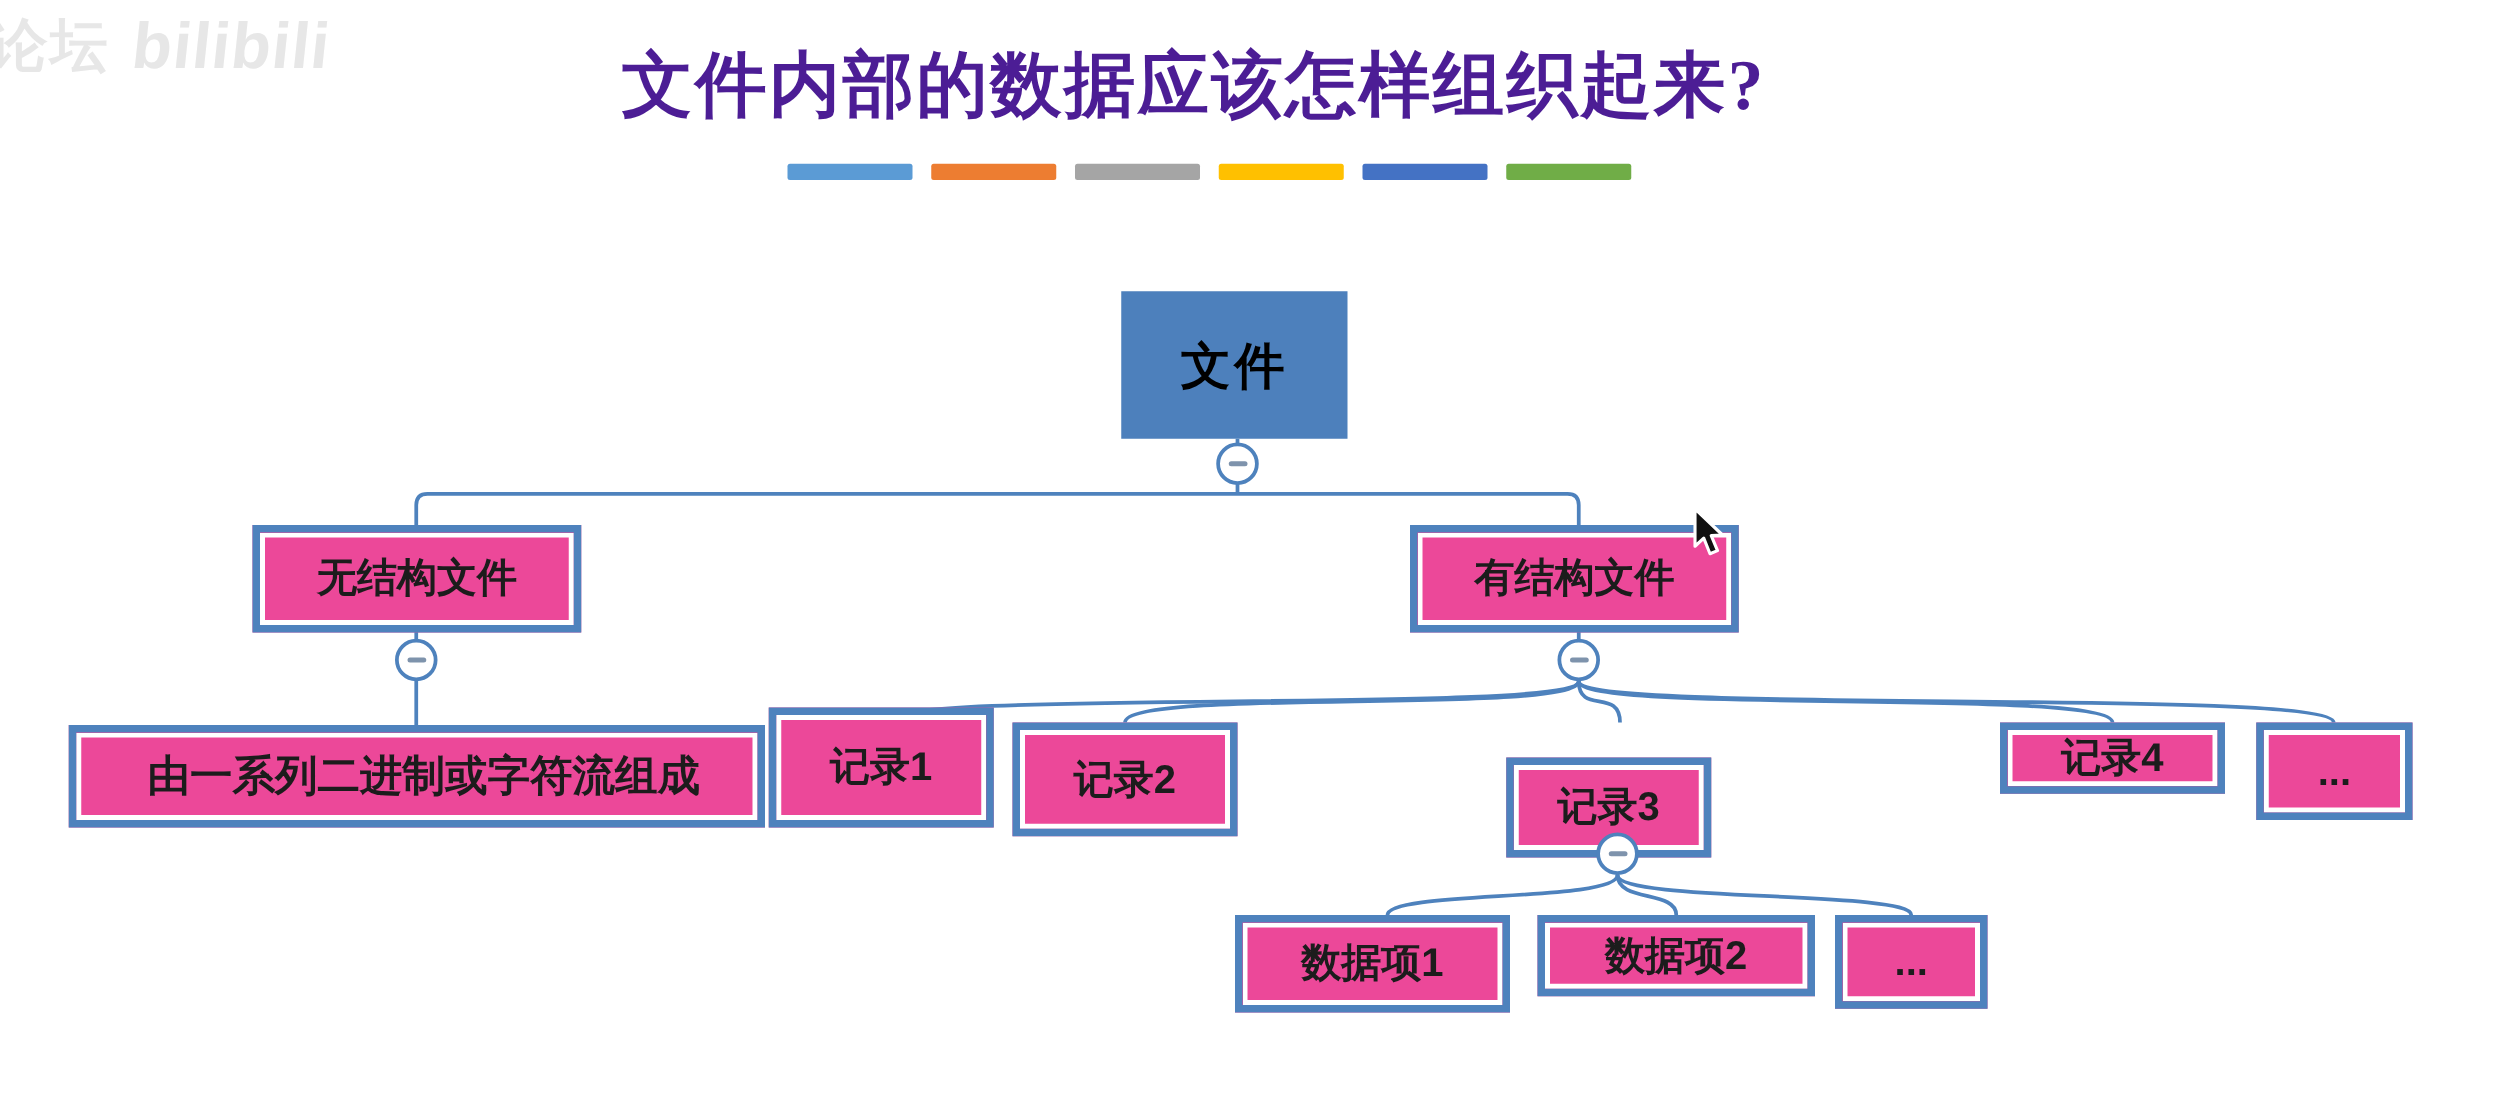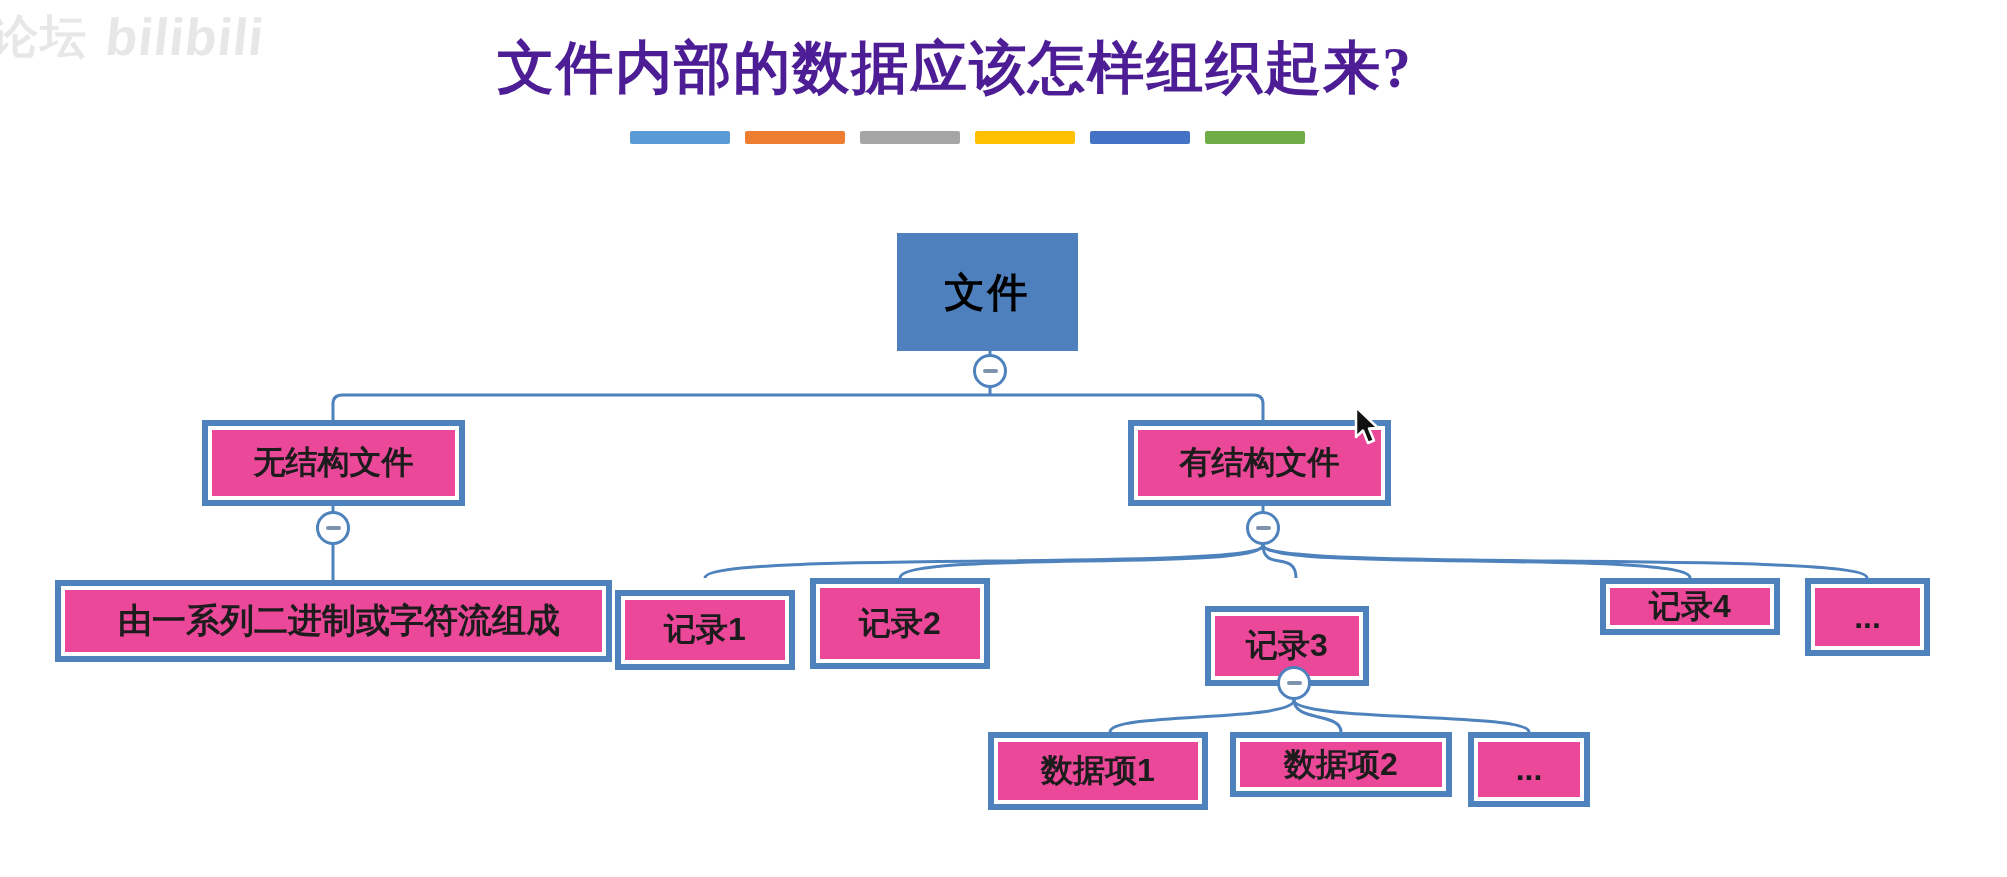--- a/index.html
+++ b/index.html
@@ -89,21 +89,21 @@
 </svg>
 
 <div class="node root" style="left:897px;top:233px;width:181px;height:118px;">文件</div>
 
 <div class="node" style="left:202px;top:420px;width:263px;height:86px;">无结构文件</div>
 
 <div class="node" style="left:1128px;top:420px;width:263px;height:86px;">有结构文件</div>
 
 <div class="node wide" style="left:55px;top:580px;width:557px;height:82px;padding-left:11px;">由一系列二进制或字符流组成</div>
 
-<div class="node" style="left:615px;top:590px;width:180px;height:80px;">记录1</div>
+<div class="node" style="left:615px;top:566px;width:180px;height:96px;">记录1</div>
 
 <div class="node" style="left:810px;top:578px;width:180px;height:91px;">记录2</div>
 
 <div class="node" style="left:1205px;top:606px;width:164px;height:80px;">记录3</div>
 
 <div class="node" style="left:1600px;top:578px;width:180px;height:57px;">记录4</div>
 
 <div class="node" style="left:1805px;top:578px;width:125px;height:78px;">...</div>
 
 <div class="node" style="left:988px;top:732px;width:220px;height:78px;">数据项1</div>

